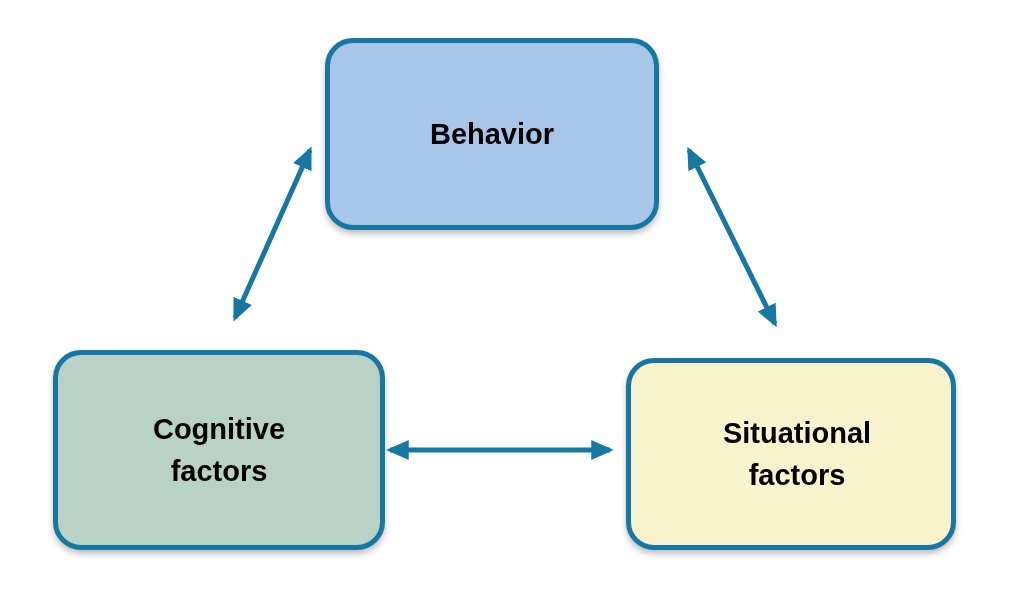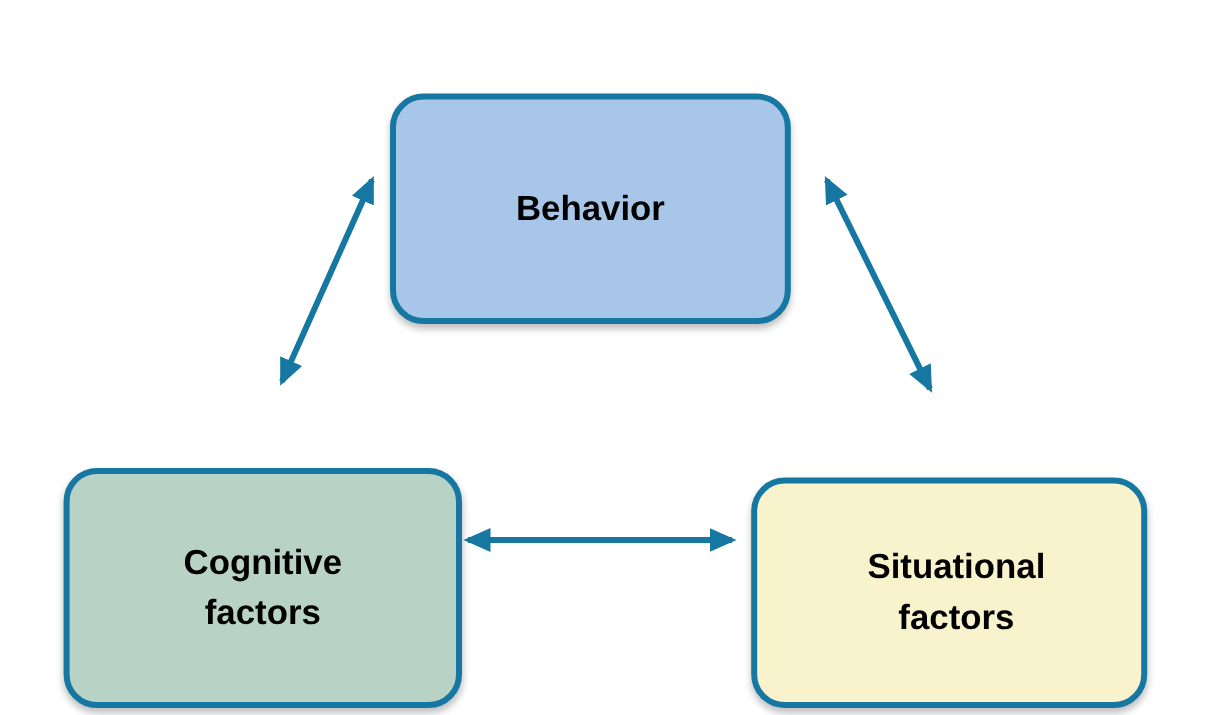--- a/index.html
+++ b/index.html
@@ -34,21 +34,20 @@
   .node {
     position: absolute;
     box-sizing: border-box;
     border: 5px solid var(--accent, #1577a2);
     border-radius: 28px;
     display: flex;
     align-items: center;
     justify-content: center;
     text-align: center;
     box-shadow: 0 4px 6px rgba(0,0,0,0.25);
-    margin-top: 40px;
   }
   .node .label {
     font-size: 29px;
     font-weight: bold;
     color: #000000;
     line-height: 1.45;
     white-space: pre-line;
   }
   .node-behavior {
     left: 325px;

